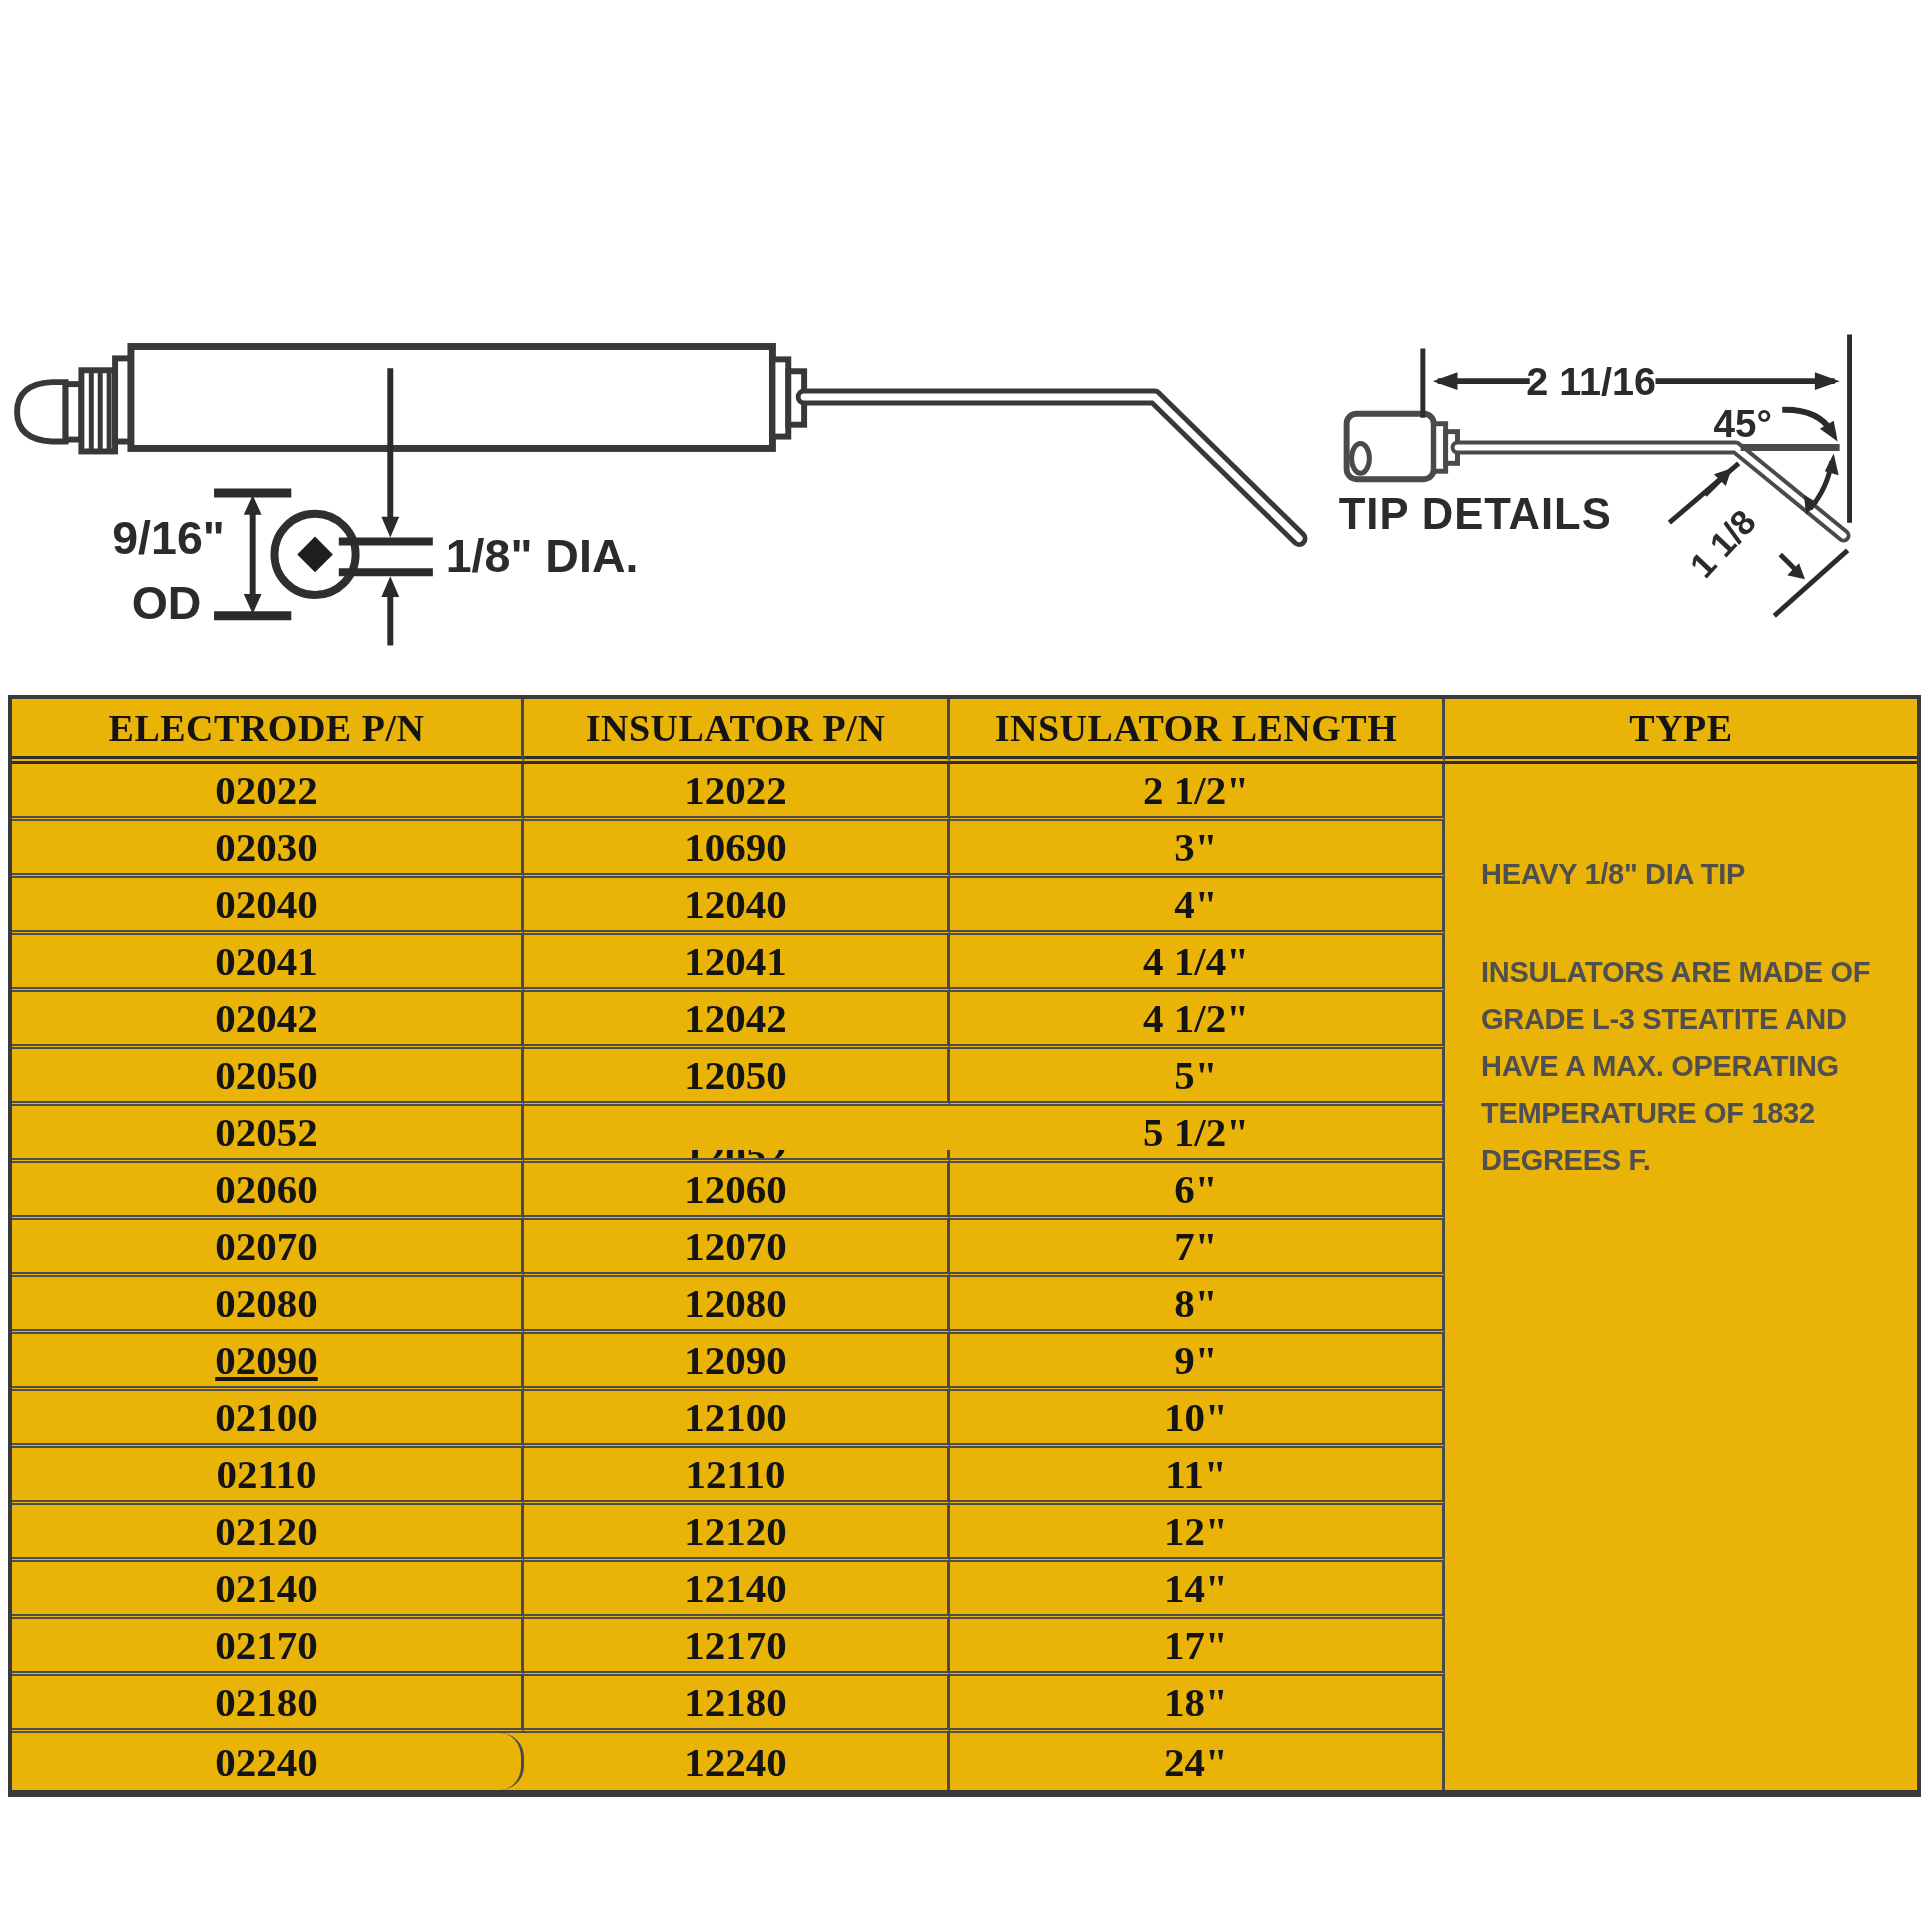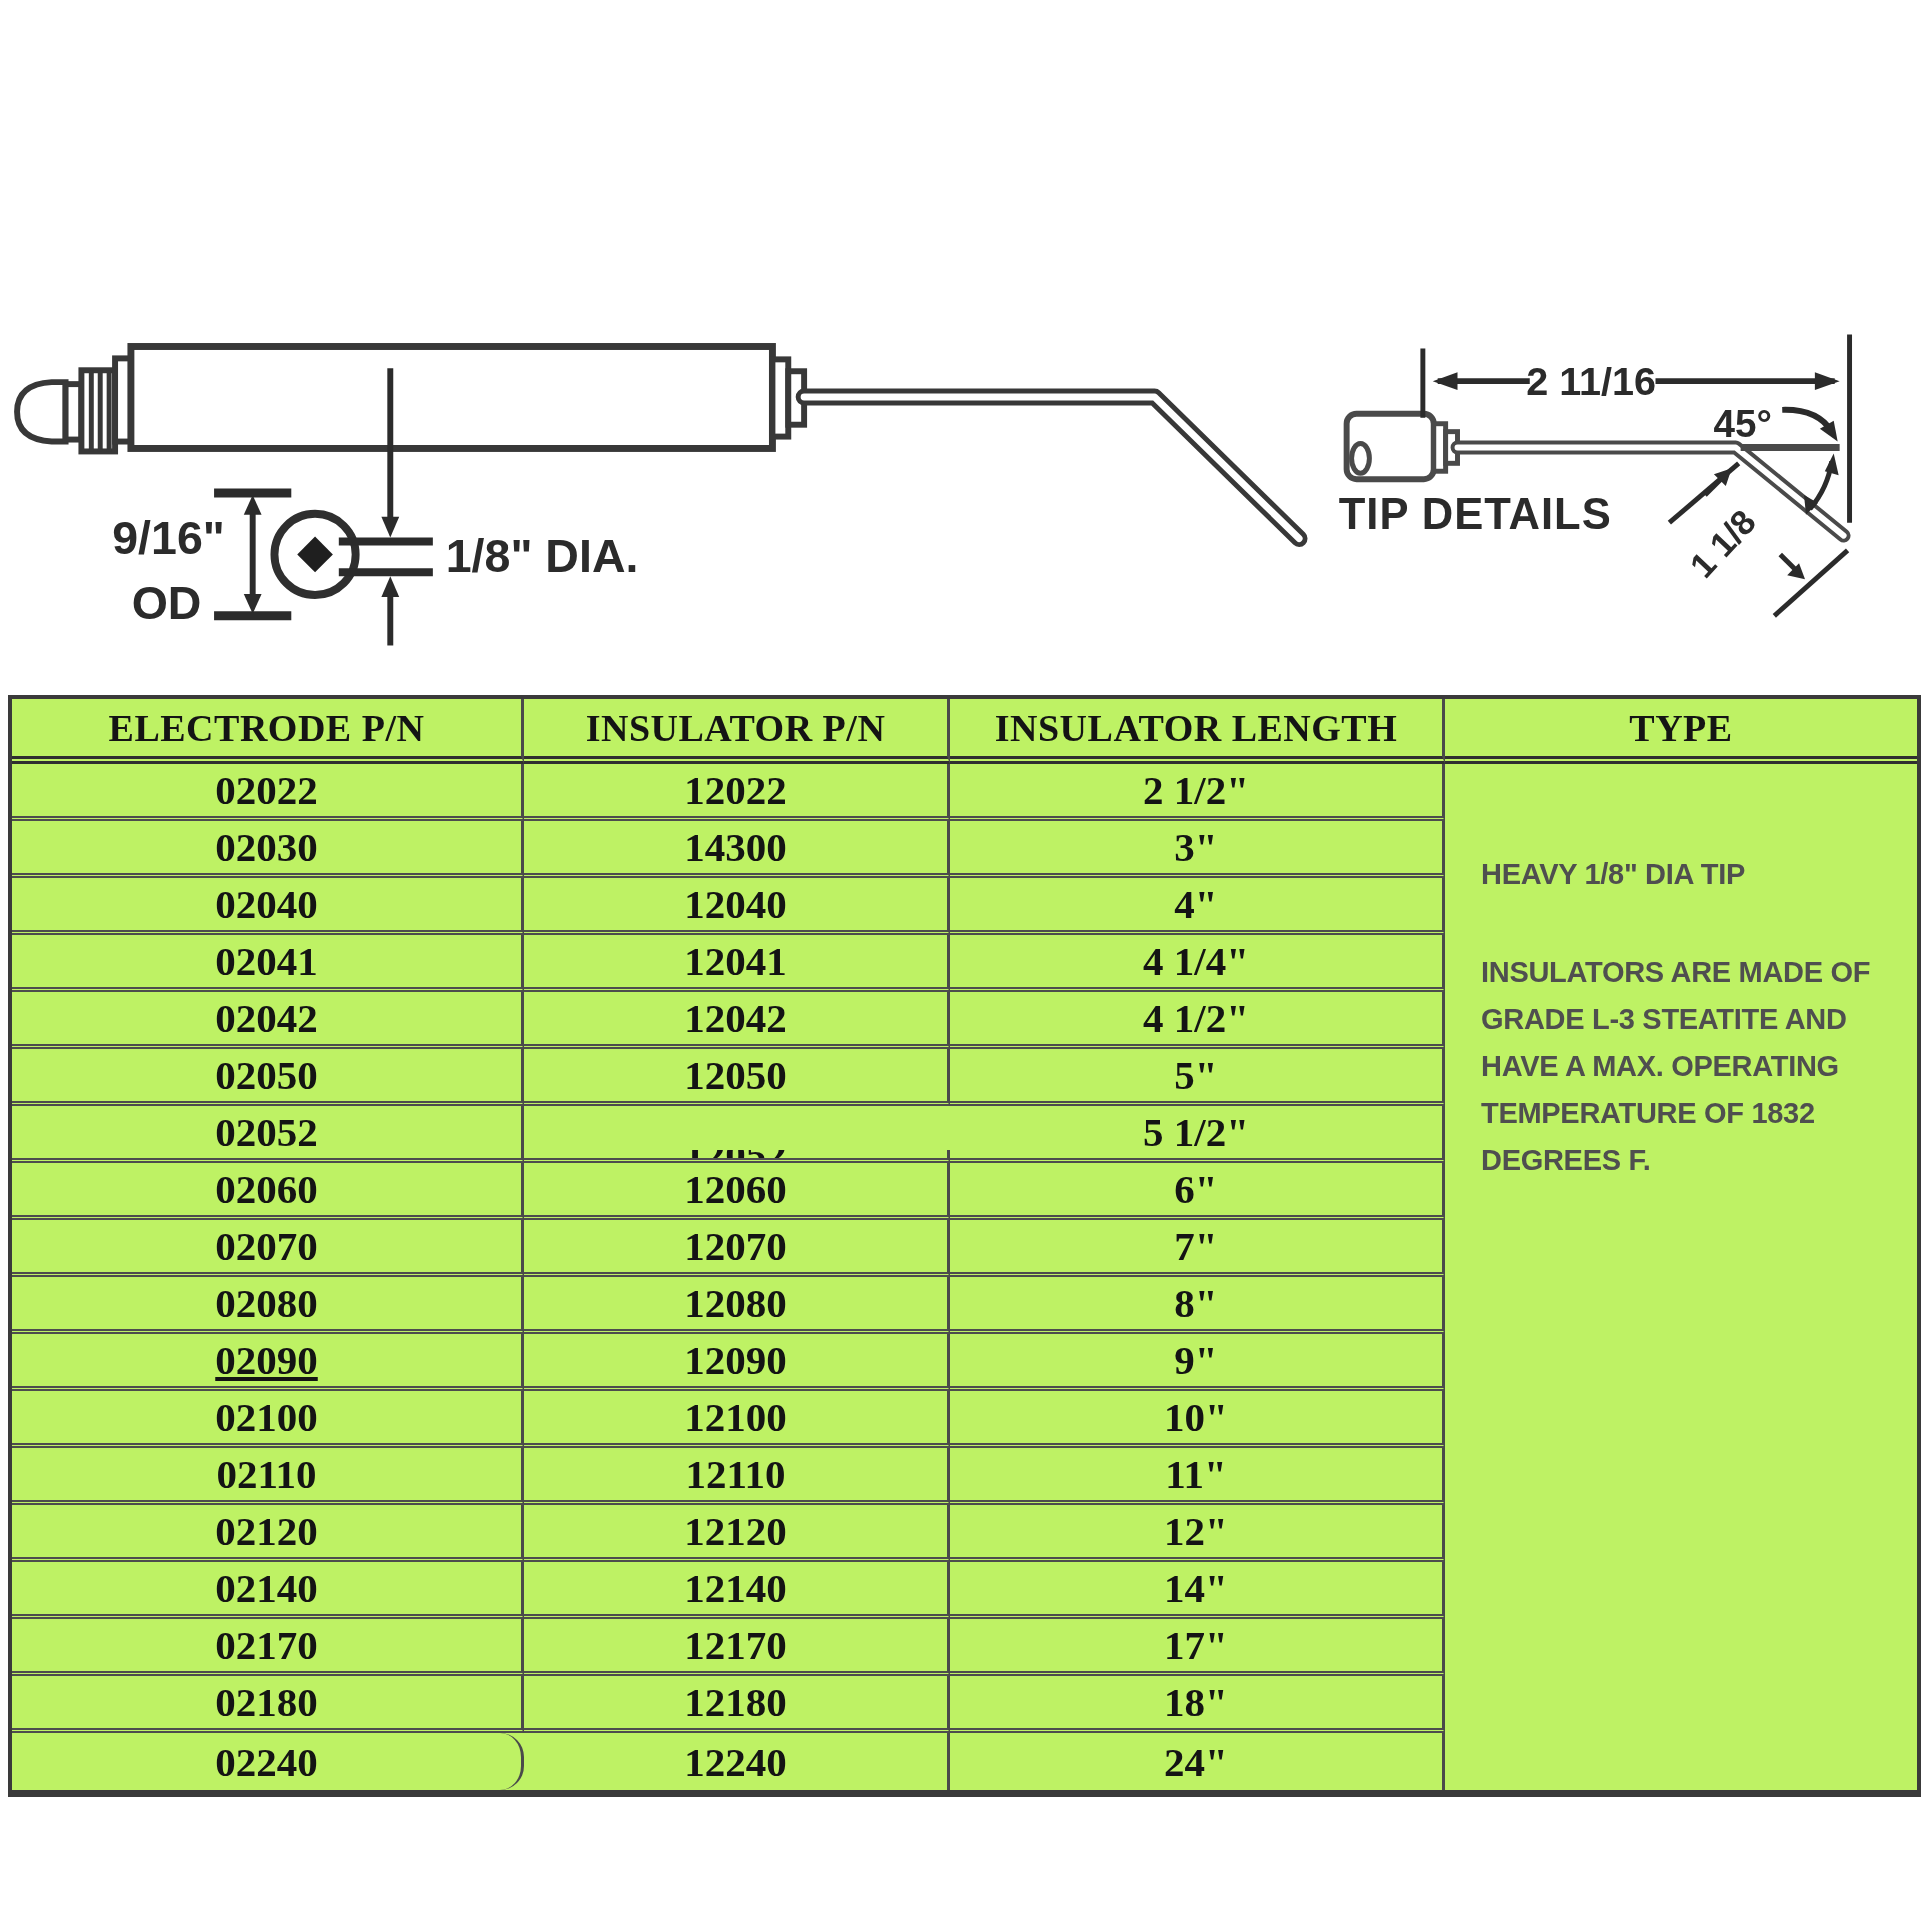--- a/index.html
+++ b/index.html
@@ -8,21 +8,21 @@
   svg text{font-family:"Liberation Sans",sans-serif;font-weight:bold;fill:#2b2b2b;}
 
   
   .tbl{
     position:absolute;left:8px;top:695px;
     width:1905px;
     border:4px solid #3a3a3a;border-bottom-width:7px;
     display:grid;
     grid-template-columns:512px 426px 495px 472px;
     grid-template-rows:65px repeat(18,57px);
-    background:#bef264;
+    background:#eab308;
   }
   .c{
     display:flex;align-items:center;justify-content:center;
     font-family:"Liberation Serif",serif;font-weight:700;
     font-size:41px;color:#141414;
     border-right:3px solid #4a4a4a;
     border-bottom:5px double #4d4d4d;
     overflow:hidden;white-space:nowrap;
   }
   .c.hdr{font-size:38px;letter-spacing:0.5px;border-bottom:8px double #2f2f2f;}
@@ -157,21 +157,21 @@
     <div class="c hdr lastcol">TYPE</div>
 
     <div class="typecell">
       <p class="n1">HEAVY 1/8" DIA TIP</p>
       <p class="n2">INSULATORS ARE MADE OF GRADE L-3 STEATITE AND HAVE A MAX. OPERATING TEMPERATURE OF 1832 DEGREES F.</p>
     </div>
   <div class="c" style="grid-area: 2 / 1;">02022</div>
       <div class="c" style="grid-area: 2 / 2;">12022</div>
       <div class="c" style="grid-area: 2 / 3;">2 1/2"</div>
       <div class="c" style="grid-area: 3 / 1;">02030</div>
-      <div class="c" style="grid-area: 3 / 2;">14300</div>
+      <div class="c" style="grid-area: 3 / 2;">10690</div>
       <div class="c" style="grid-area: 3 / 3;">3"</div>
       <div class="c" style="grid-area: 4 / 1;">02040</div>
       <div class="c" style="grid-area: 4 / 2;">12040</div>
       <div class="c" style="grid-area: 4 / 3;">4"</div>
       <div class="c" style="grid-area: 5 / 1;">02041</div>
       <div class="c" style="grid-area: 5 / 2;">12041</div>
       <div class="c" style="grid-area: 5 / 3;">4 1/4"</div>
       <div class="c" style="grid-area: 6 / 1;">02042</div>
       <div class="c" style="grid-area: 6 / 2;">12042</div>
       <div class="c" style="grid-area: 6 / 3;">4 1/2"</div>

